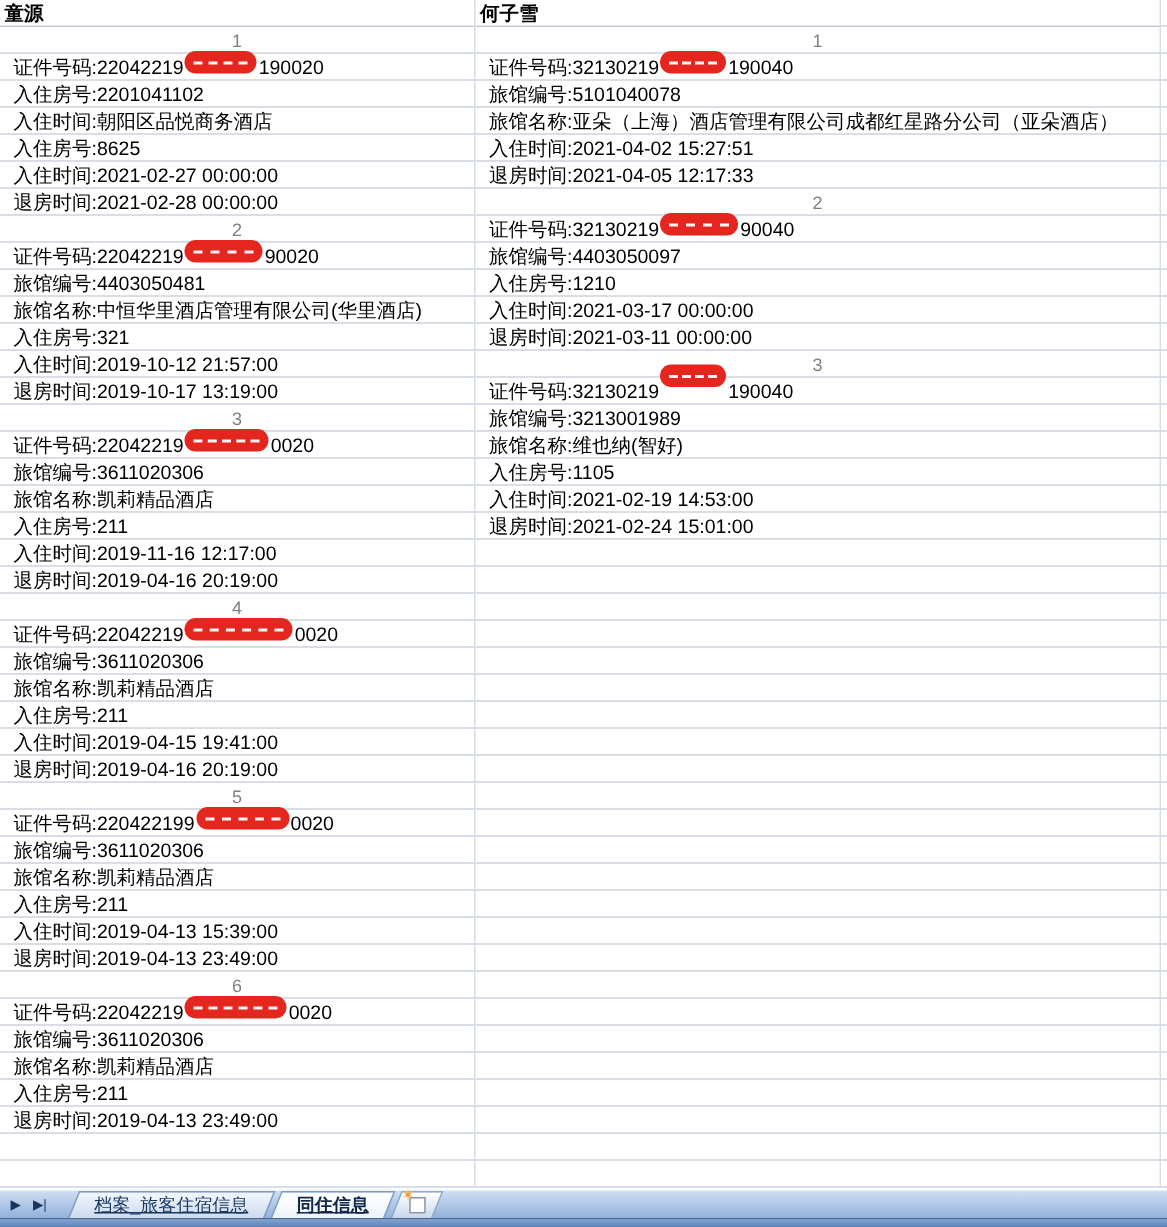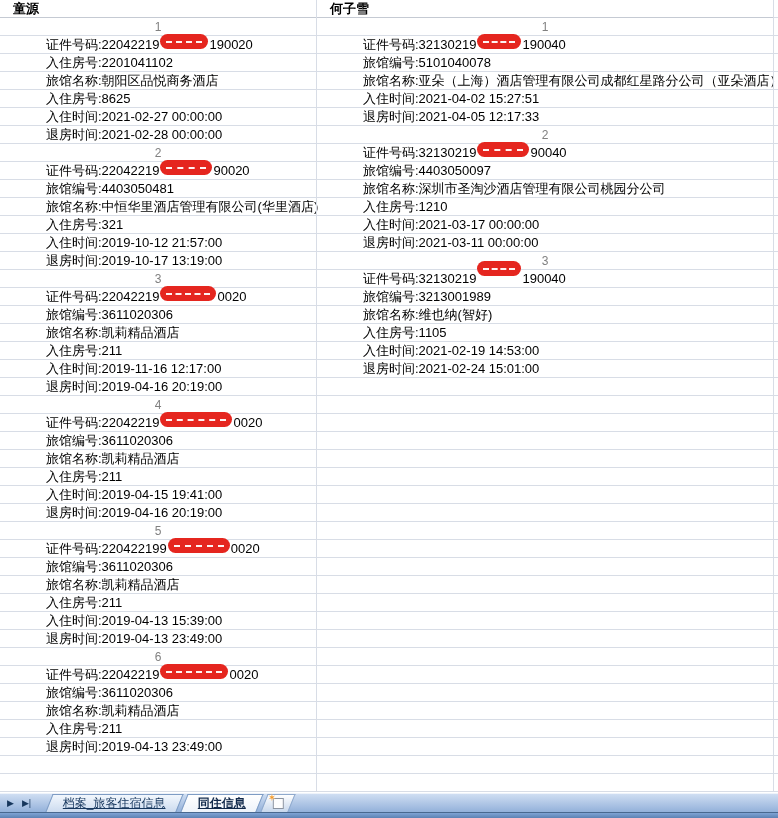--- a/index.html
+++ b/index.html
@@ -10,24 +10,24 @@
   
   .sheet{
     position:absolute;left:0;top:0;width:778px;height:793px;
     background-image:repeating-linear-gradient(to bottom,#ffffff 0px,#ffffff 17px,#d8dde6 17px,#d8dde6 18px);
   }
   .vline{position:absolute;top:0;height:792px;width:1px;background:#d8dde6;}
   .col{position:absolute;top:0;}
   .col0{left:0;width:316px;}
   .col1{left:317px;width:456px;}
   .row{height:18px;line-height:18px;font-size:13px;color:#000;white-space:nowrap;box-sizing:border-box;}
-  .row.header{font-weight:bold;padding-left:13px;border-bottom:1px solid #c5cad3;background:#fff;}
+  .row.header{font-weight:bold;padding-left:3px;border-bottom:1px solid #c5cad3;background:#fff;}
   .row.num{text-align:center;color:#808080;font-size:12px;}
   .row.field{padding-left:9px;}
-  .row.field .txt{background:#ffffff;margin-left:37px;}
+  .row.field .txt{background:#ffffff;}
   
   .redact{
     display:inline-block;vertical-align:middle;height:15px;border-radius:8px;
     background:#e5261f;position:relative;transform:translateY(-4px);margin:0 1px;
   }
   .redact .dash{position:absolute;left:6px;right:6px;top:45%;border-top:2px dashed rgba(255,255,255,0.95);}
   .redact.raised{transform:translateY(-11px);}
   
   .tabbar{
     position:absolute;left:0;top:793px;width:778px;height:19px;box-sizing:border-box;
@@ -70,21 +70,21 @@
 <body>
 
 <div class="stage">
 
   <div class="sheet">
     <div class="col col0">
         <div class="row header">童源</div>
         <div class="row num">1</div>
         <div class="row field"><span class="txt">证件号码:22042219<div class="redact" style="width: 48px;"><span class="dash"></span></div>190020</span></div>
         <div class="row field"><span class="txt">入住房号:2201041102</span></div>
-        <div class="row field"><span class="txt">旅馆名称:朝阳区品悦商务酒店</span></div>
+        <div class="row field"><span class="txt">入住时间:朝阳区品悦商务酒店</span></div>
         <div class="row field"><span class="txt">入住房号:8625</span></div>
         <div class="row field"><span class="txt">入住时间:2021-02-27 00:00:00</span></div>
         <div class="row field"><span class="txt">退房时间:2021-02-28 00:00:00</span></div>
         <div class="row num">2</div>
         <div class="row field"><span class="txt">证件号码:22042219<div class="redact" style="width: 52px;"><span class="dash"></span></div>90020</span></div>
         <div class="row field"><span class="txt">旅馆编号:4403050481</span></div>
         <div class="row field"><span class="txt">旅馆名称:中恒华里酒店管理有限公司(华里酒店)</span></div>
         <div class="row field"><span class="txt">入住房号:321</span></div>
         <div class="row field"><span class="txt">入住时间:2019-10-12 21:57:00</span></div>
         <div class="row field"><span class="txt">退房时间:2019-10-17 13:19:00</span></div>
@@ -120,21 +120,20 @@
         <div class="row header">何子雪</div>
         <div class="row num">1</div>
         <div class="row field"><span class="txt">证件号码:32130219<div class="redact" style="width: 44px;"><span class="dash"></span></div>190040</span></div>
         <div class="row field"><span class="txt">旅馆编号:5101040078</span></div>
         <div class="row field"><span class="txt">旅馆名称:亚朵（上海）酒店管理有限公司成都红星路分公司（亚朵酒店）</span></div>
         <div class="row field"><span class="txt">入住时间:2021-04-02 15:27:51</span></div>
         <div class="row field"><span class="txt">退房时间:2021-04-05 12:17:33</span></div>
         <div class="row num">2</div>
         <div class="row field"><span class="txt">证件号码:32130219<div class="redact" style="width: 52px;"><span class="dash"></span></div>90040</span></div>
         <div class="row field"><span class="txt">旅馆编号:4403050097</span></div>
-        <div class="row field"><span class="txt">旅馆名称:深圳市圣淘沙酒店管理有限公司桃园分公司</span></div>
         <div class="row field"><span class="txt">入住房号:1210</span></div>
         <div class="row field"><span class="txt">入住时间:2021-03-17 00:00:00</span></div>
         <div class="row field"><span class="txt">退房时间:2021-03-11 00:00:00</span></div>
         <div class="row num">3</div>
         <div class="row field"><span class="txt">证件号码:32130219<div class="redact raised" style="width: 44px;"><span class="dash"></span></div>190040</span></div>
         <div class="row field"><span class="txt">旅馆编号:3213001989</span></div>
         <div class="row field"><span class="txt">旅馆名称:维也纳(智好)</span></div>
         <div class="row field"><span class="txt">入住房号:1105</span></div>
         <div class="row field"><span class="txt">入住时间:2021-02-19 14:53:00</span></div>
         <div class="row field"><span class="txt">退房时间:2021-02-24 15:01:00</span></div>

